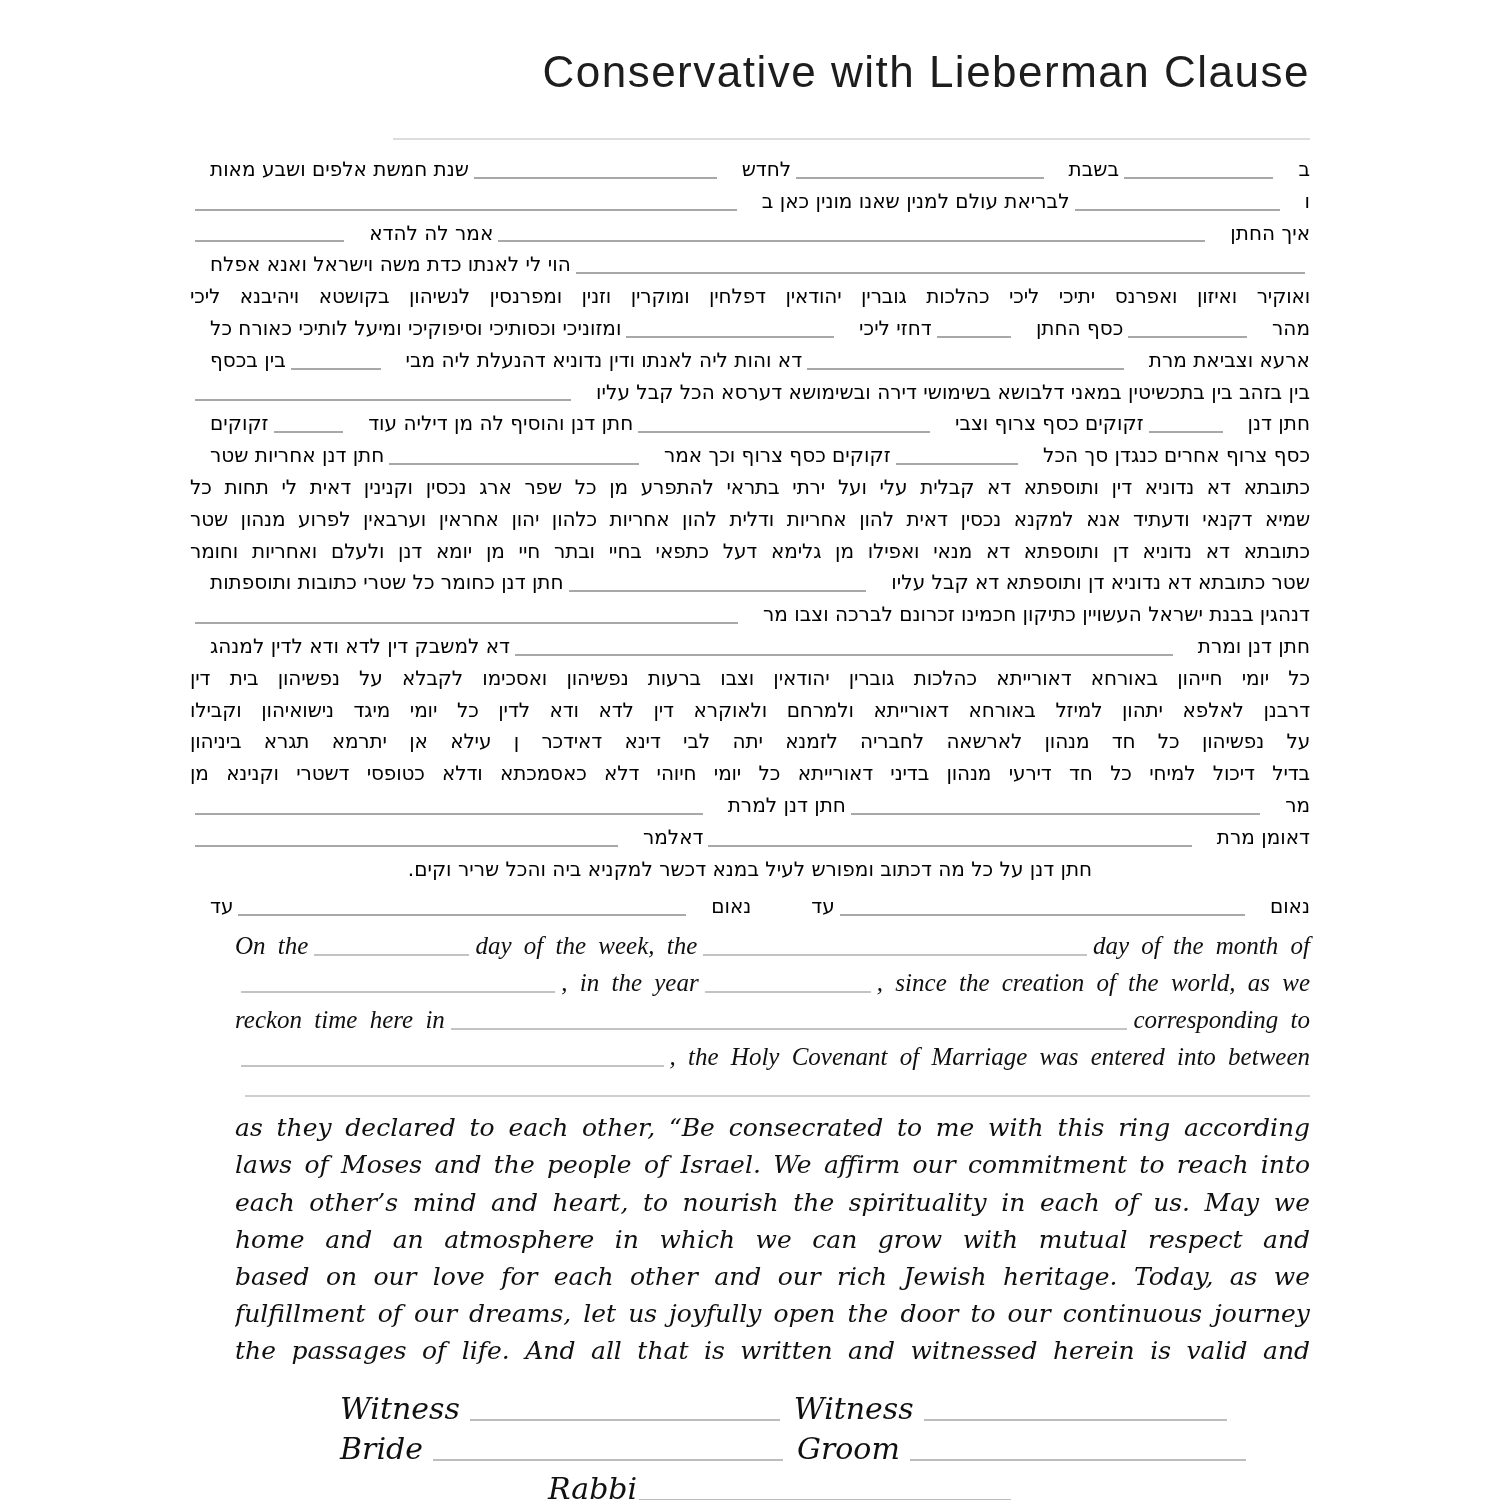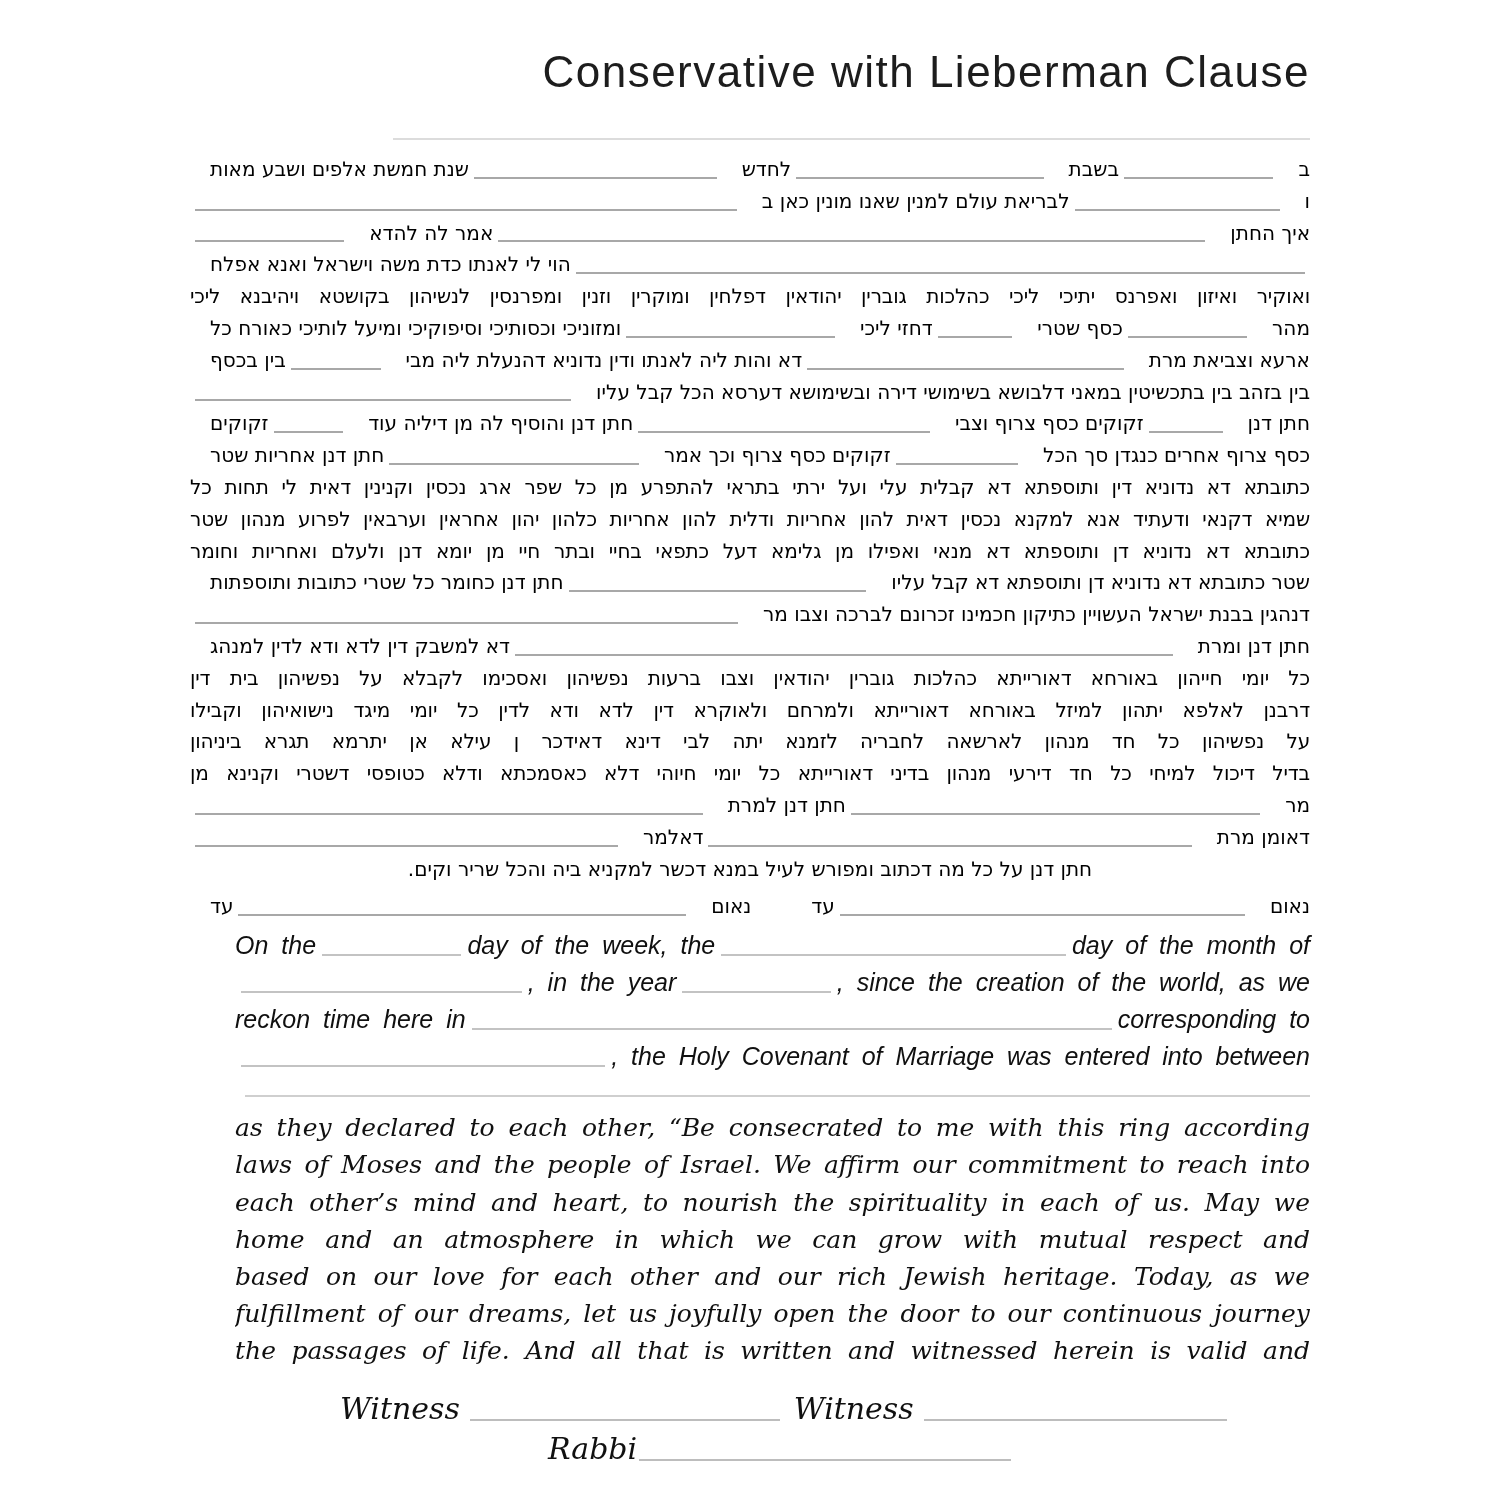--- a/index.html
+++ b/index.html
@@ -19,21 +19,21 @@
   .hrow .t{white-space:pre;line-height:31.8px;flex:0 0 auto;margin-left:20px;}
   .hjust{direction:rtl;text-align:justify;text-align-last:justify;line-height:31.8px;height:31.8px;
          overflow:hidden;letter-spacing:-0.15px;}
   .hcenter{direction:rtl;text-align:center;line-height:31.8px;height:31.8px;}
   .blank{border-bottom:2px solid #a8a8a8;display:inline-block;}
   .hrow .blank{margin:0 5px 7px 5px;min-width:18px;flex-basis:0;}
   .mt6{margin-top:6px;}
 
   
   .eng{margin-top:4px;margin-left:45px;width:1075px;
-       font-family:Liberation Sans, sans-serif;font-style:italic;font-size:25px;color:#101010;}
+       font-family:Liberation Serif, serif;font-style:italic;font-size:25px;color:#101010;}
   .erow{display:flex;align-items:flex-end;height:37px;word-spacing:6px;}
   .erow .t{white-space:pre;line-height:37px;flex:0 0 auto;}
   .erow .blank{margin:0 6px 8px 6px;border-color:#c3c3c3;min-width:30px;flex-basis:0;}
 
   
   .para{margin-top:12px;margin-left:45px;width:1075px;}
   .pline{font-family:"DejaVu Serif",serif;font-style:italic;font-size:25px;color:#101010;
          text-align:justify;text-align-last:justify;line-height:37.2px;height:37.2px;
          overflow:hidden;word-spacing:4px;}
 
@@ -74,21 +74,21 @@
         <span class="blank" style="flex-grow: 135;"></span>
       </div>
       <div class="hrow">
         <span class="blank" style="flex-grow: 630;"></span>
         <span class="t">הוי לי לאנתו כדת משה וישראל ואנא אפלח</span>
       </div>
       <div class="hjust">ואוקיר ואיזון ואפרנס יתיכי ליכי כהלכות גוברין יהודאין דפלחין ומוקרין וזנין ומפרנסין לנשיהון בקושטא ויהיבנא ליכי</div>
       <div class="hrow">
         <span class="t">מהר</span>
         <span class="blank" style="flex-grow: 120;"></span>
-        <span class="t">כסף שטרי</span>
+        <span class="t">כסף החתן</span>
         <span class="blank" style="flex-grow: 75;"></span>
         <span class="t">דחזי ליכי</span>
         <span class="blank" style="flex-grow: 210;"></span>
         <span class="t">ומזוניכי וכסותיכי וסיפוקיכי ומיעל לותיכי כאורח כל</span>
       </div>
       <div class="hrow">
         <span class="t">ארעא וצביאת מרת</span>
         <span class="blank" style="flex-grow: 300;"></span>
         <span class="t">דא והות ליה לאנתו ודין נדוניא דהנעלת ליה מבי</span>
         <span class="blank" style="flex-grow: 85;"></span>
@@ -199,19 +199,28 @@
   <div class="sig eng" id="signatures" style="margin-left:0;width:1120px;">
       <div class="sigrow" style="margin-left: 150px;">
         <span class="t">Witness</span>
         <span class="gap" style="width: 10px;"></span>
         <span class="blank" style="width: 310px;"></span>
         <span class="gap" style="width: 14px;"></span>
         <span class="t">Witness</span>
         <span class="gap" style="width: 10px;"></span>
         <span class="blank" style="width: 303px;"></span>
       </div>
+      <div class="sigrow" style="margin-left: 150px;">
+        <span class="t">Bride</span>
+        <span class="gap" style="width: 10px;"></span>
+        <span class="blank" style="width: 350px;"></span>
+        <span class="gap" style="width: 14px;"></span>
+        <span class="t">Groom</span>
+        <span class="gap" style="width: 10px;"></span>
+        <span class="blank" style="width: 336px;"></span>
+      </div>
       <div class="sigrow" style="margin-left: 358px;">
         <span class="t">Rabbi</span>
         <span class="gap" style="width: 2px;"></span>
         <span class="blank" style="width: 372px;"></span>
       </div>
     </div>
 </div>
 
 </body></html>

